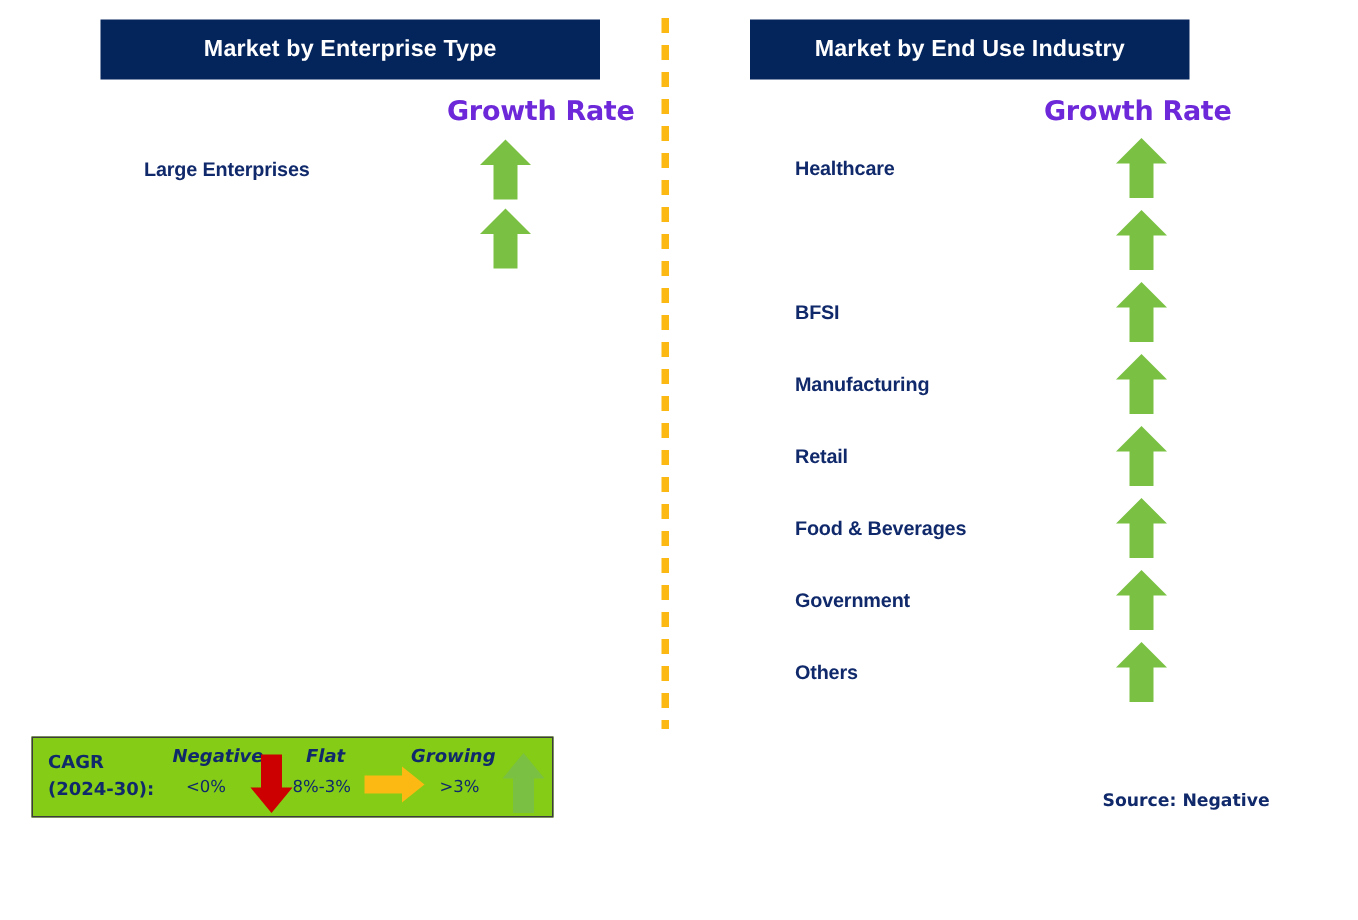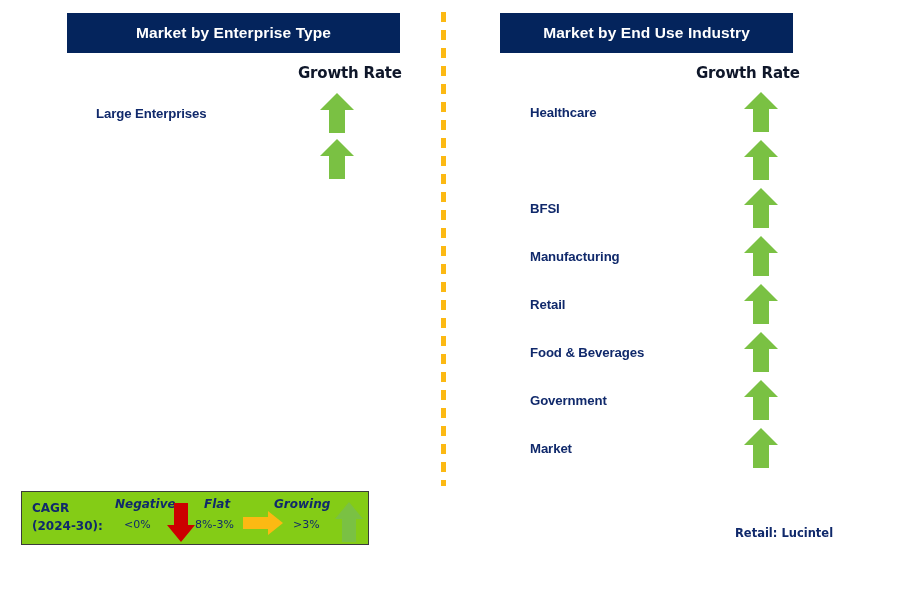--- a/index.html
+++ b/index.html
@@ -32,23 +32,23 @@
     letter-spacing: 0.1px;
     height: 40px;
     line-height: 40px;
     margin-top: 13px;
     margin-left: 12px;
   }
 
   .growth-rate-label {
     position: absolute;
     font-family: "DejaVu Sans", sans-serif;
-    font-size: 15px;
-    font-weight: bold;
-    color: #0f172a;
+    font-size: 18px;
+    font-weight: bold;
+    color: #6d28d9;
     letter-spacing: -0.2px;
   }
   #growth-label-left  { left: 298px; top: 64px; }
   #growth-label-right { left: 696px; top: 64px; }
 
   
   .row {
     position: absolute;
     height: 46px;
   }
@@ -256,21 +256,21 @@
   <div class="row" style="top:377px; left:6px; width:300px;">
     <div class="row-label">Government</div>
     <div class="arrow-cell" style="left:248px;">
       <svg class="arrow-up" viewBox="0 0 38 44" xmlns="http://www.w3.org/2000/svg" aria-hidden="true">
         <path d="M19 2 L36 19 L27 19 L27 42 L11 42 L11 19 L2 19 Z" fill="#7ac143"></path>
       </svg>
     </div>
   </div>
 
   <div class="row" style="top:425px; left:6px; width:300px;">
-    <div class="row-label">Market</div>
+    <div class="row-label">Others</div>
     <div class="arrow-cell" style="left:248px;">
       <svg class="arrow-up" viewBox="0 0 38 44" xmlns="http://www.w3.org/2000/svg" aria-hidden="true">
         <path d="M19 2 L36 19 L27 19 L27 42 L11 42 L11 19 L2 19 Z" fill="#7ac143"></path>
       </svg>
     </div>
   </div>
 
 </div>
 
 <div id="legend">
@@ -300,13 +300,13 @@
     <path d="M42 13 L27 25 L27 19 L2 19 L2 7 L27 7 L27 1 Z" fill="#fcb913"></path>
   </svg>
 </div>
 
 <div class="legend-icon" id="legend-grow-icon" style="width:32px;height:44px;">
   <svg width="32" height="44" viewBox="0 0 32 44" xmlns="http://www.w3.org/2000/svg" aria-hidden="true">
     <path d="M16 2 L30 19 L23 19 L23 42 L9 42 L9 19 L2 19 Z" fill="#7ac143"></path>
   </svg>
 </div>
 
-<div id="source">Retail: Lucintel</div>
+<div id="source">Source: Negative</div>
 
 </body></html>

